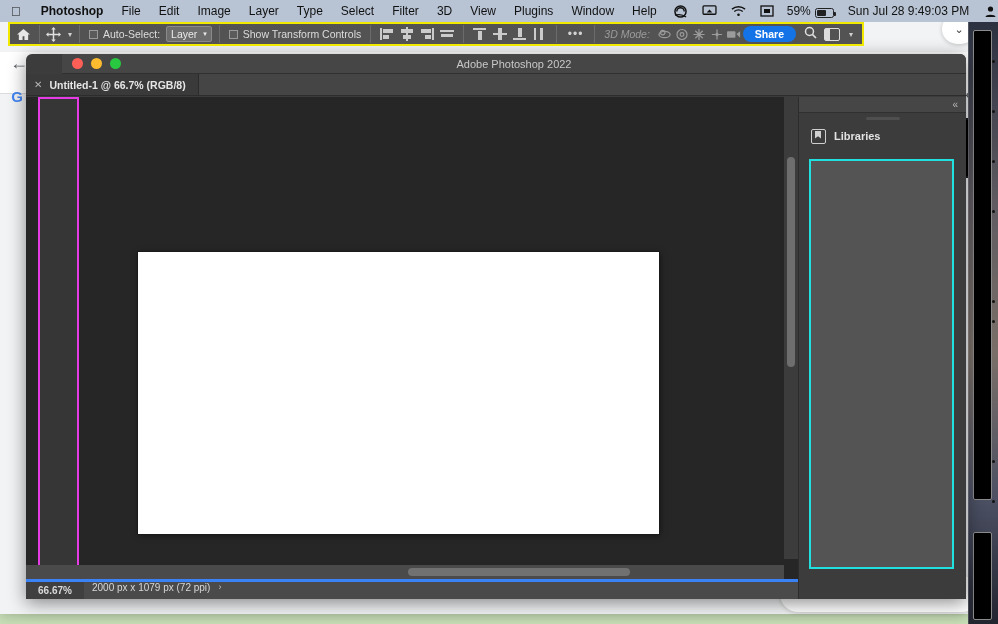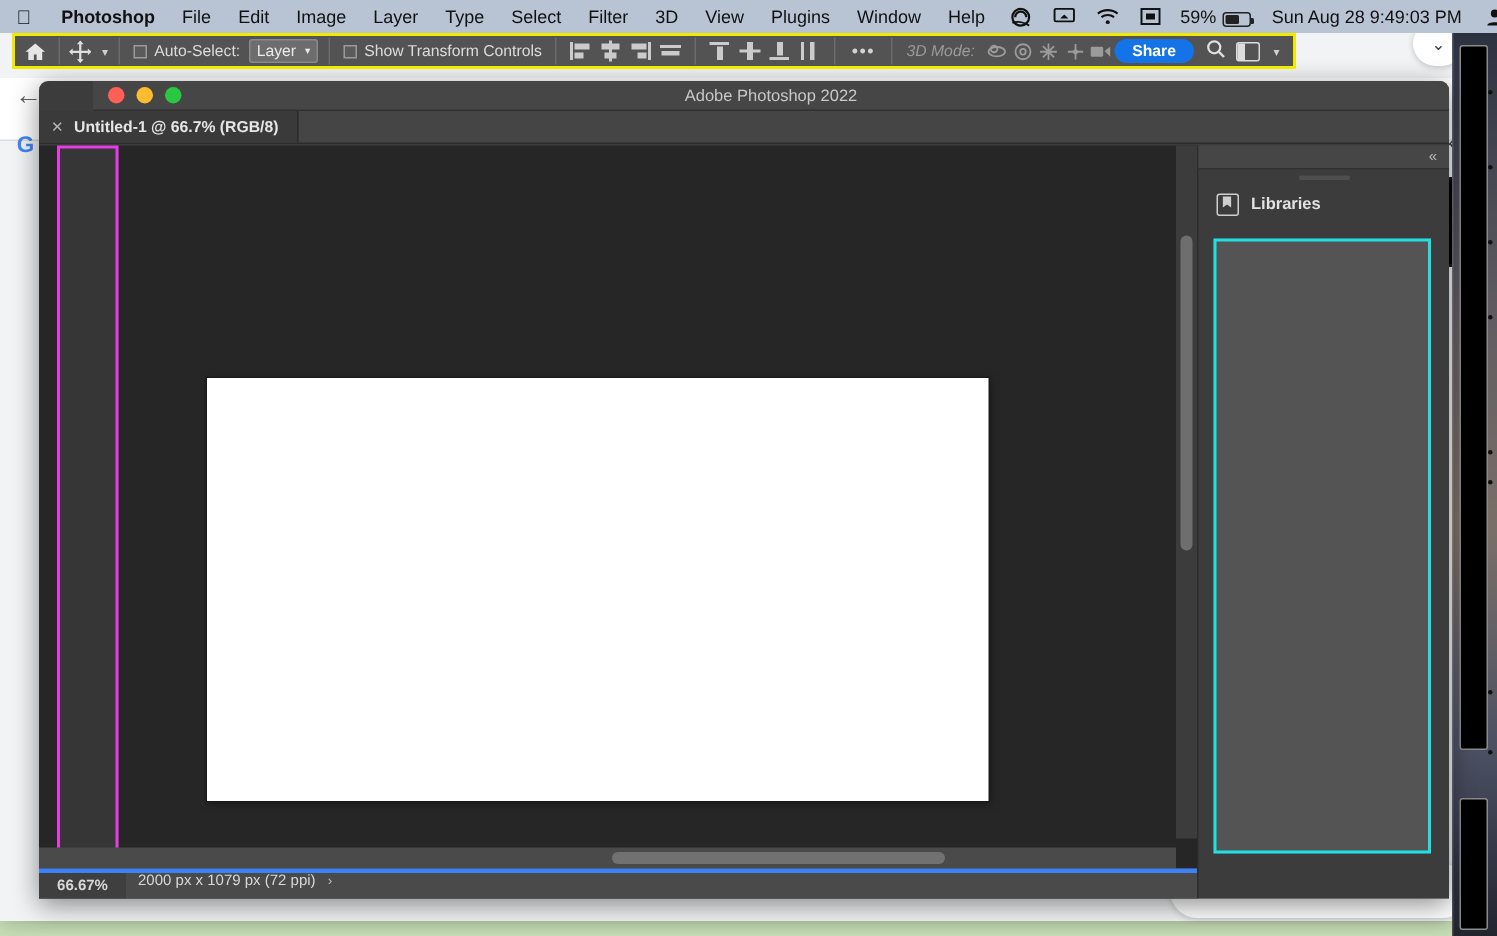--- a/index.html
+++ b/index.html
@@ -375,21 +375,21 @@
           <rect x="1" y="1" width="12" height="10" fill="none" stroke="#111" stroke-width="1.3"></rect>
           <rect x="4" y="4" width="6" height="4" fill="#111"></rect>
         </svg>
     </div>
     <div class="mb-batt">
       <span>59%</span>
       <span class="batt-body">
           <span class="batt-fill"></span>
         </span>
     </div>
-    <div class="mb-clock">Sun Aug 28  9:49:03 PM</div>
+    <div class="mb-clock">Sun Jul 28  9:49:03 PM</div>
     <div class="mb-ic">
       <svg width="13" height="13" viewBox="0 0 13 13">
           <circle cx="6.5" cy="4" r="2.6" fill="#111"></circle>
           <path d="M1.5 12c0-3 10-3 10 0z" fill="#111"></path>
         </svg>
     </div>
 
   </div>
 </div>
 

